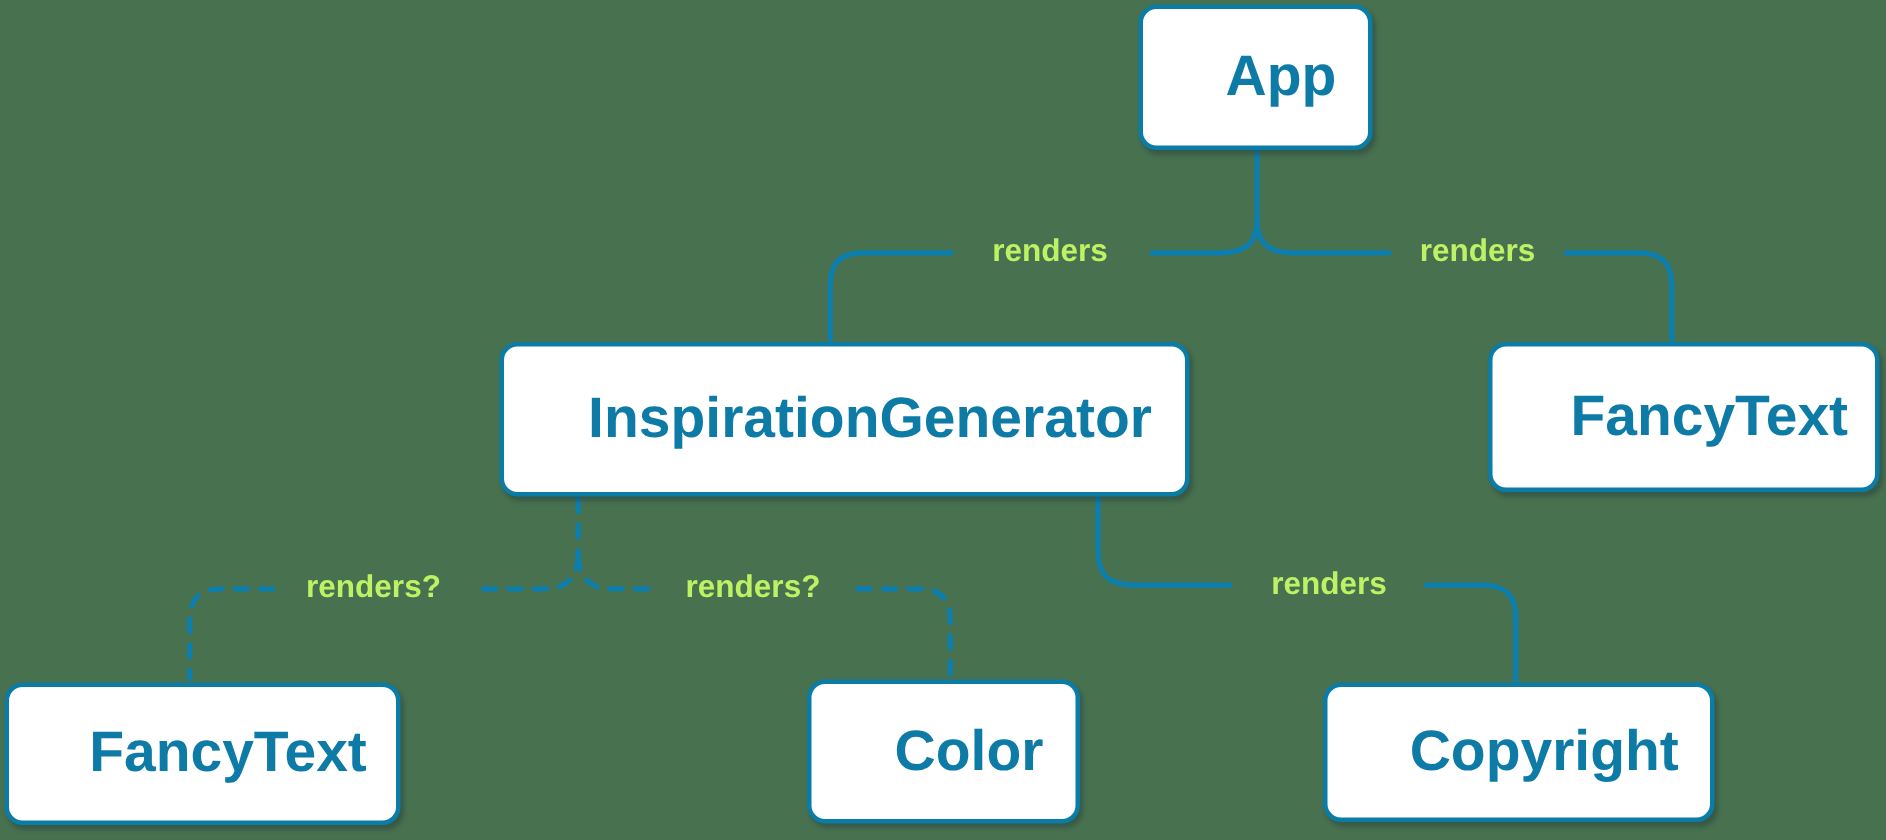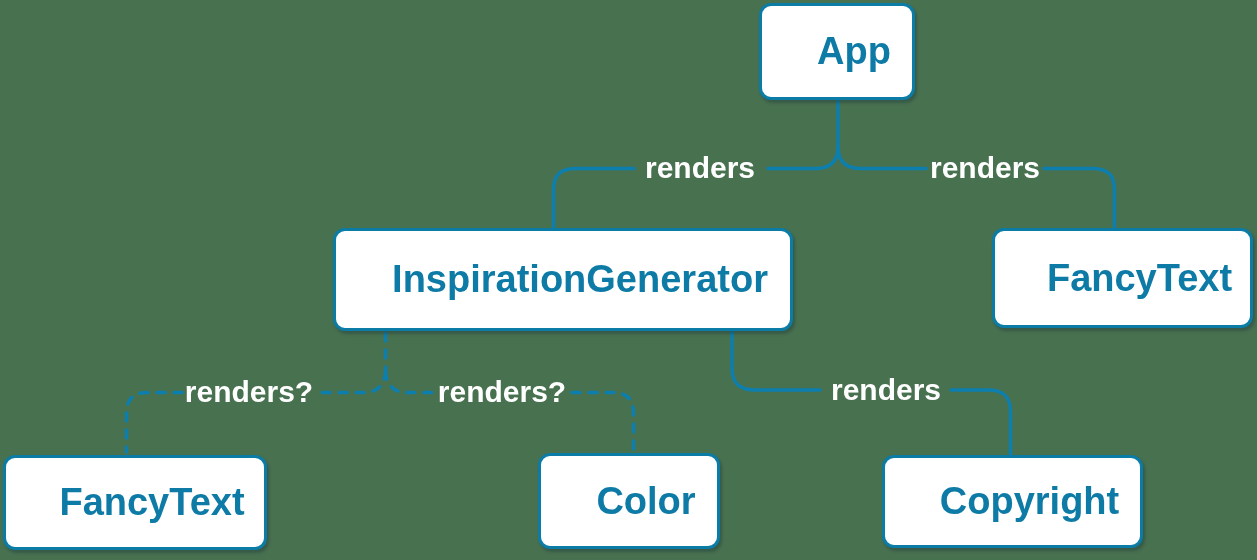--- a/index.html
+++ b/index.html
@@ -47,22 +47,22 @@
   }
   .node-app            { left: 759px; top: 3px;   width: 156px; height: 97px; }
   .node-inspiration    { left: 333px; top: 228px; width: 460px; height: 103px; align-items: center; }
   .node-fancytext-top  { left: 992px; top: 228px; width: 261px; height: 100px; }
   .node-fancytext-bot  { left: 3px;   top: 455px; width: 264px; height: 95px; }
   .node-color          { left: 538px; top: 453px; width: 182px; height: 96px; }
   .node-copyright      { left: 882px; top: 455px; width: 261px; height: 93px; }
   .edge-label {
     position: absolute;
     transform: translate(-50%, -50%);
-    color: #ffffff;
-    font-size: 30px;
+    color: #bef264;
+    font-size: 21px;
     font-weight: 700;
     white-space: nowrap;
   }
   .label-renders-left      { left: 700px; top: 168px; }
   .label-renders-right     { left: 985px; top: 168px; }
   .label-renders-q-left    { left: 249px; top: 392px; }
   .label-renders-q-right   { left: 502px; top: 392px; }
   .label-renders-copyright { left: 886px; top: 390px; }
 </style>
 </head>

